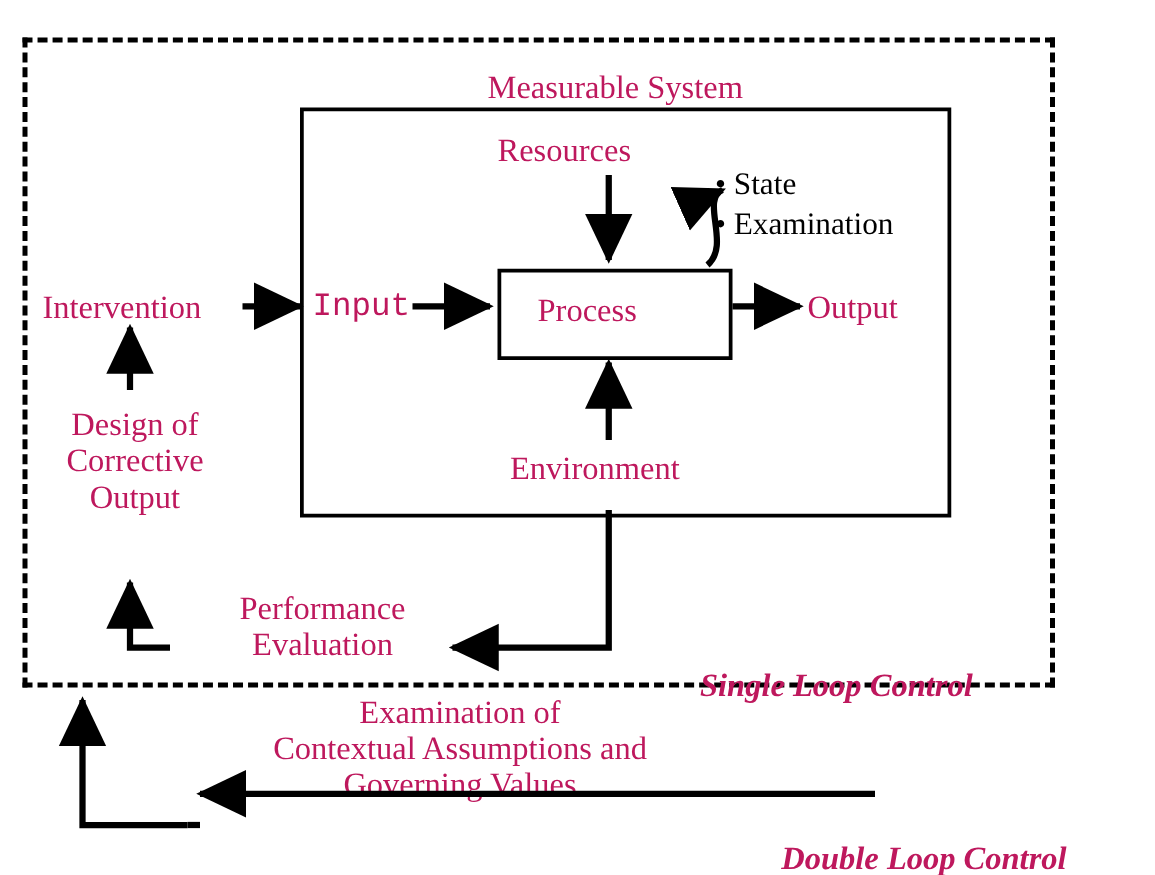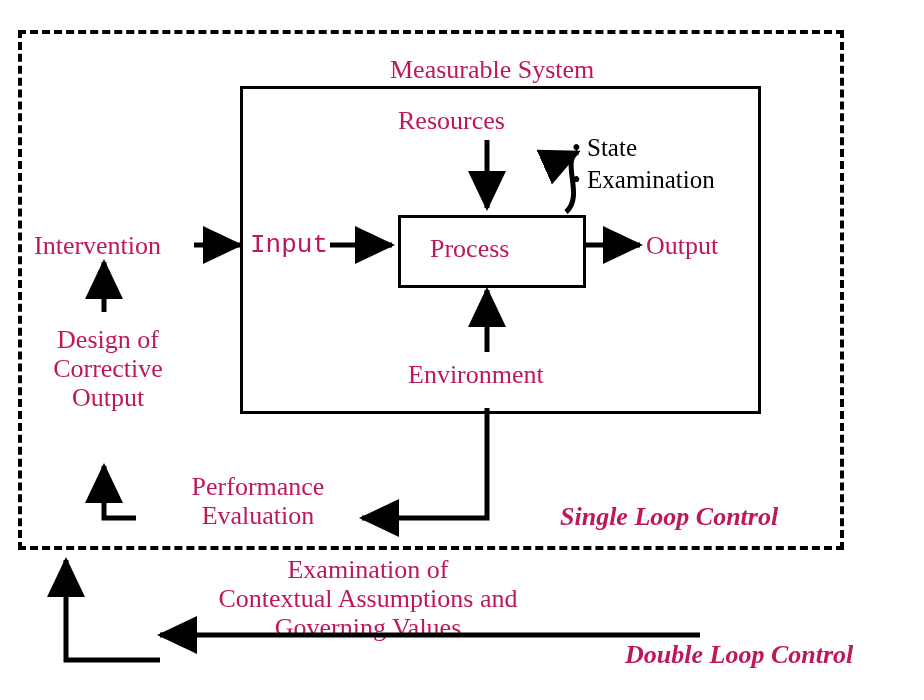--- a/index.html
+++ b/index.html
@@ -21,20 +21,21 @@
     white-space: nowrap;
     font-family: "Liberation Serif", serif;
     font-size: 26px;
     color: #be185d;
     line-height: 1.12;
   }
   .lbl.center { text-align: center; }
   .lbl.bolditalic {
     font-weight: bold;
     font-style: italic;
+    margin-top: 32px;
   }
   .box {
     position: absolute;
     border: 3px solid #000;
     background: transparent;
   }
   .dashed-box {
     position: absolute;
     border: 4px dashed #000;
     background: transparent;

